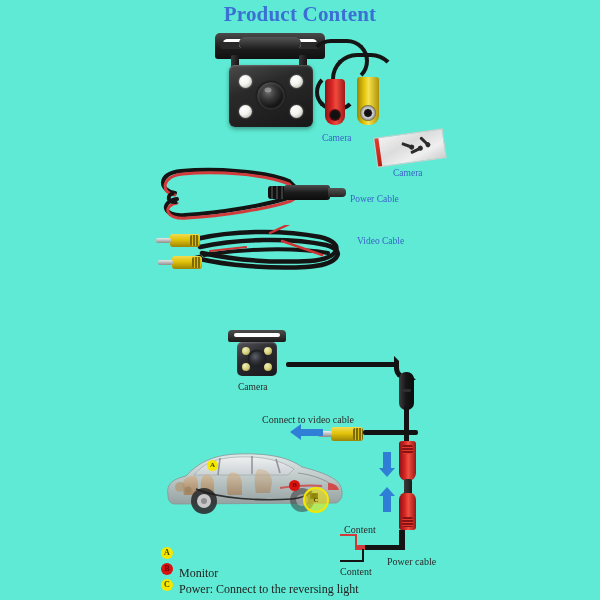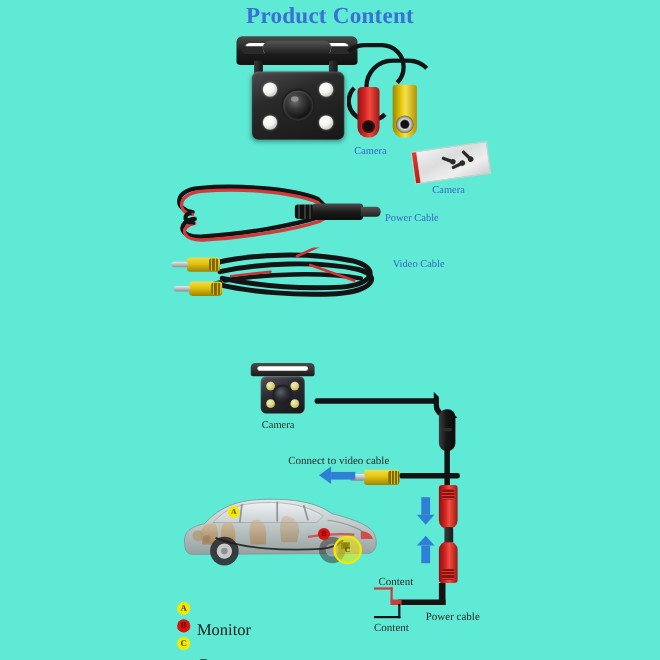--- a/index.html
+++ b/index.html
@@ -299,21 +299,21 @@
   
   #legend { position:absolute; left:161px; top:546px; }
   .legend-row { display:flex; align-items:center; height:14px; margin-bottom:2px; }
   .legend-badge {
     width:12px; height:12px; border-radius:50%;
     font-size:8px; font-weight:bold; line-height:12px; text-align:center;
     margin-right:6px; flex:0 0 auto;
   }
   .legend-badge.yellow { background:#f5e800; color:#4a4400; }
   .legend-badge.red { background:#d81111; color:#6b0000; }
-  .legend-text { font-size:15px; color:#222; white-space:nowrap;margin-top:41px; }
+  .legend-text { font-size:12px; color:#222; white-space:nowrap;margin-top:41px; }
 
   .car-badge {
     position:absolute; border-radius:50%;
     font-size:7px; font-weight:bold; text-align:center;
   }
 </style>
 </head>
 <body>
 
 <div class="page">
@@ -477,20 +477,21 @@
     <div class="car-badge" style="left:143px; top:44px; width:22px; height:22px; line-height:22px; background:rgba(245,232,0,0.55); color:#4a4400; border:2px solid #f5e800;">C</div>
   </div>
 
   <div id="legend">
     <div class="legend-row">
       <div class="legend-badge yellow">A</div>
       <div class="legend-text">Monitor</div>
     </div>
     <div class="legend-row">
       <div class="legend-badge red">B</div>
+      <div class="legend-text">Power: Connect to the reversing light</div>
     </div>
     <div class="legend-row">
       <div class="legend-badge yellow">C</div>
       <div class="legend-text">Camera</div>
     </div>
   </div>
 
 </div>
 
 </body></html>

